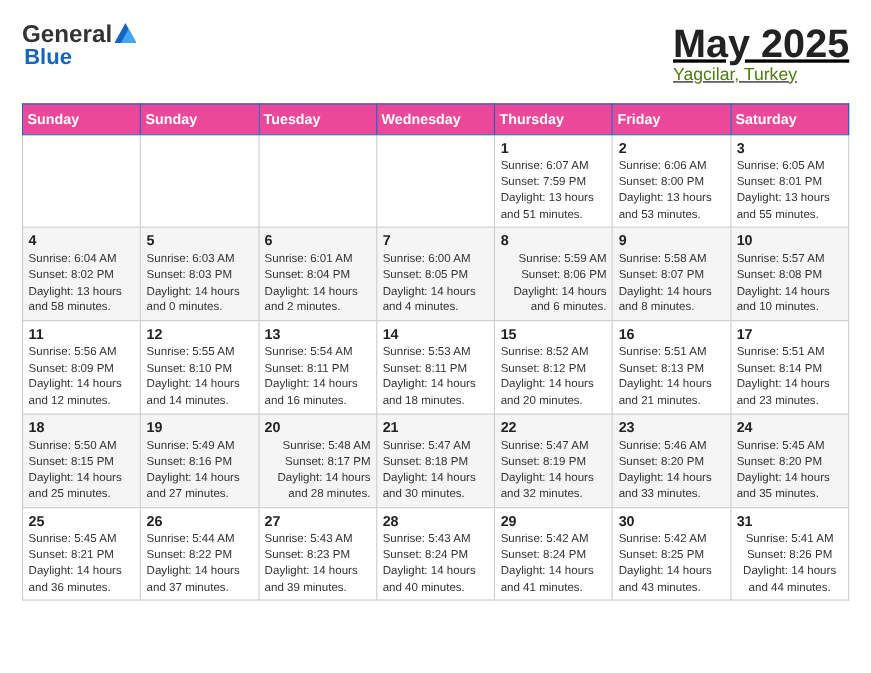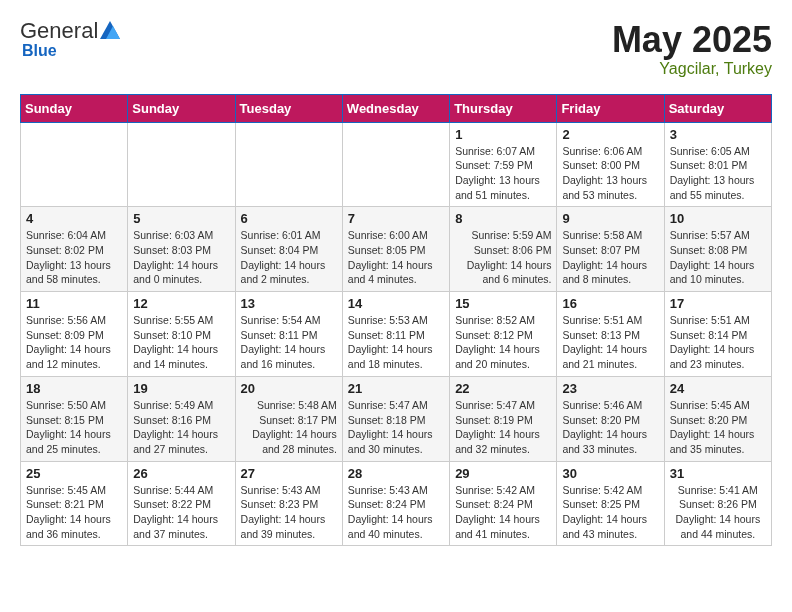--- a/index.html
+++ b/index.html
@@ -15,37 +15,37 @@
       justify-content: space-between;
       align-items: flex-start;
       margin-bottom: 16px;
     }
     .logo {
       display: flex;
       align-items: center;
     }
     .logo-general { color: #333; }
     .logo-blue { color: #1565c0; }
-    .title-block { text-align: right; }
+    .title-block { text-align: left; text-decoration: underline; }
     .title-month {
       font-size: 36px;
       font-weight: bold;
       color: #222;
       line-height: 1.1;
     }
     .title-location {
       font-size: 16px;
       color: #4d7c0f;
     }
     .calendar {
       width: 100%;
       border-collapse: collapse;
     }
     .calendar th {
-      background-color: #be185d;
+      background-color: #ec4899;
       color: #fff;
       font-size: 13px;
       font-weight: bold;
       padding: 6px 4px;
       text-align: left;
       border: 1px solid #1565c0;
     }
     .calendar td {
       border: 1px solid #ccc;
       vertical-align: top;
@@ -72,27 +72,27 @@
     }
     .empty-cell { background: #fff !important; }
   </style>
 </head>
 <body>
 
 <div class="header">
   <div class="logo">
     <div>
       <div style="display:flex;align-items:center;">
-        <span class="logo-general" style="font-size:22px;font-weight:normal;color:#333;line-height:1;">General</span>
+        <span class="logo-general" style="font-size:22px;font-weight:bold;color:#333;line-height:1;">General</span>
         <svg width="20" height="18" viewBox="0 0 20 18" style="margin-left:2px;margin-top:-2px;">
           <polygon points="0,18 10,0 20,18" fill="#1565c0"></polygon>
           <polygon points="6,18 13,5 20,18" fill="#42a5f5"></polygon>
         </svg>
       </div>
-      <span class="logo-blue" style="font-size:16px;font-weight:bold;color:#1565c0;line-height:1;margin-left:2px;">Blue</span>
+      <span class="logo-blue" style="font-size:20px;font-weight:bold;color:#1565c0;line-height:1;margin-left:2px;">Blue</span>
     </div>
   </div>
   <div class="title-block">
     <div class="title-month">May 2025</div>
     <div class="title-location">Yagcilar, Turkey</div>
   </div>
 </div>
 
 <table class="calendar">
   <thead>

